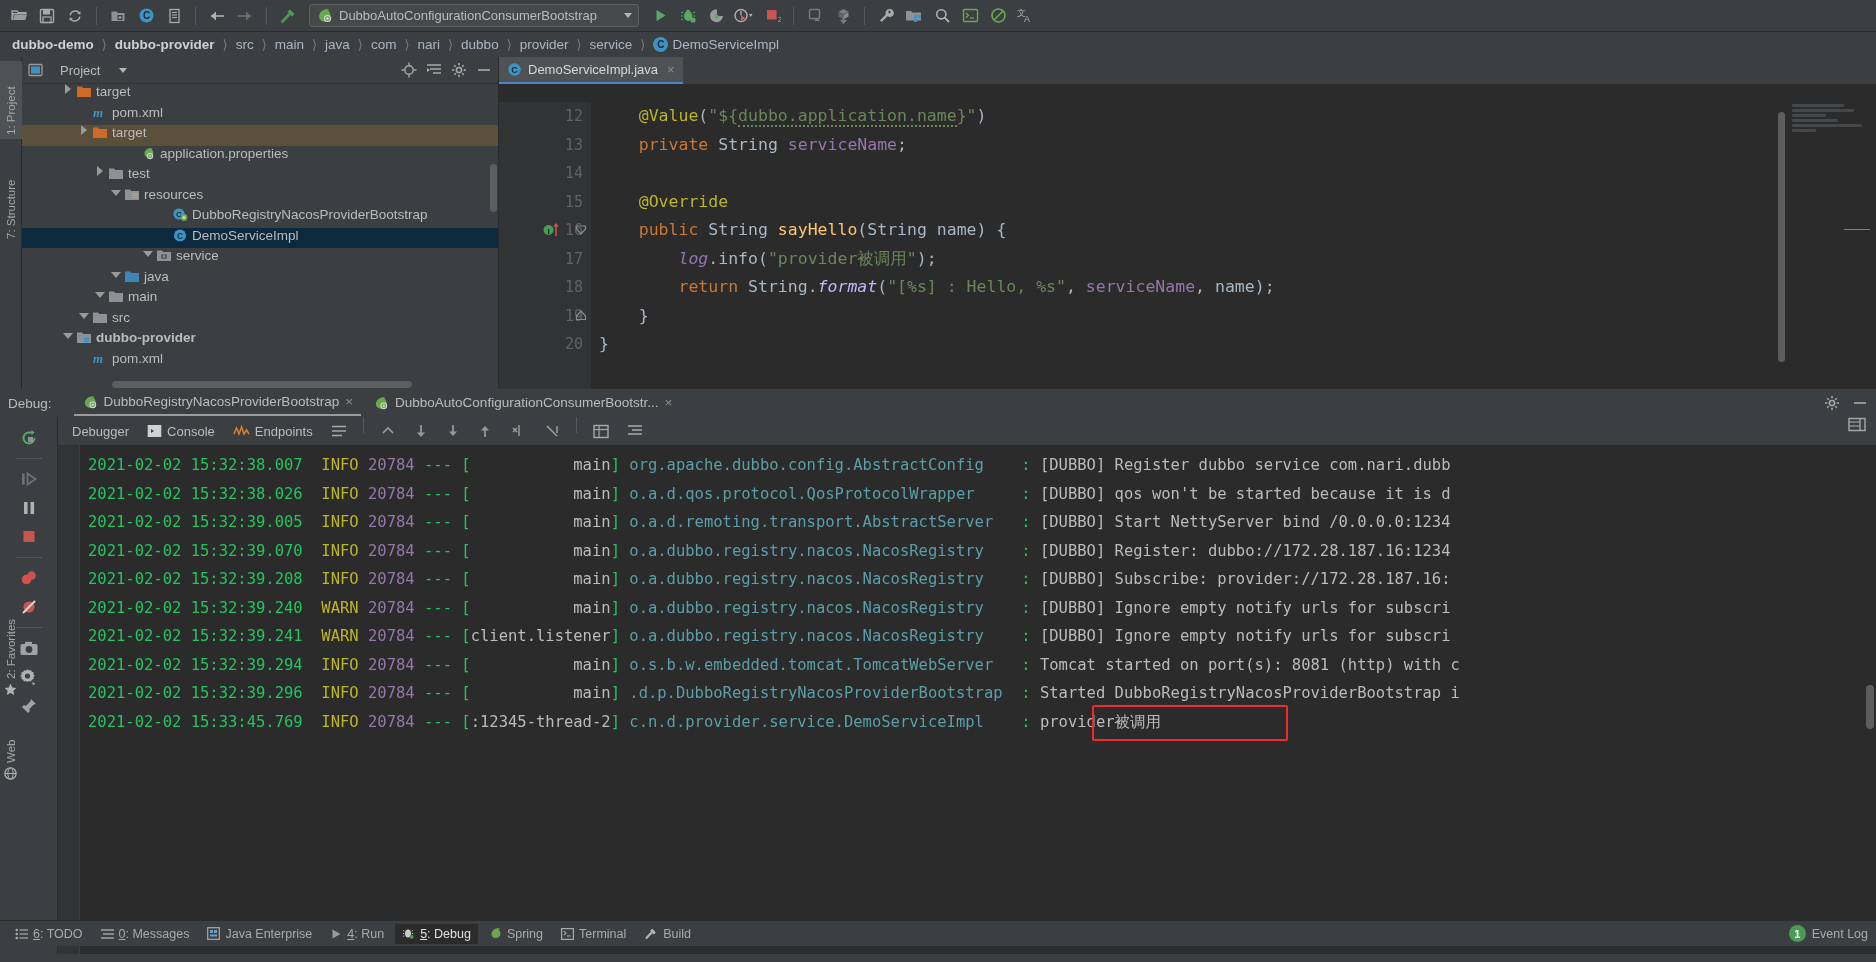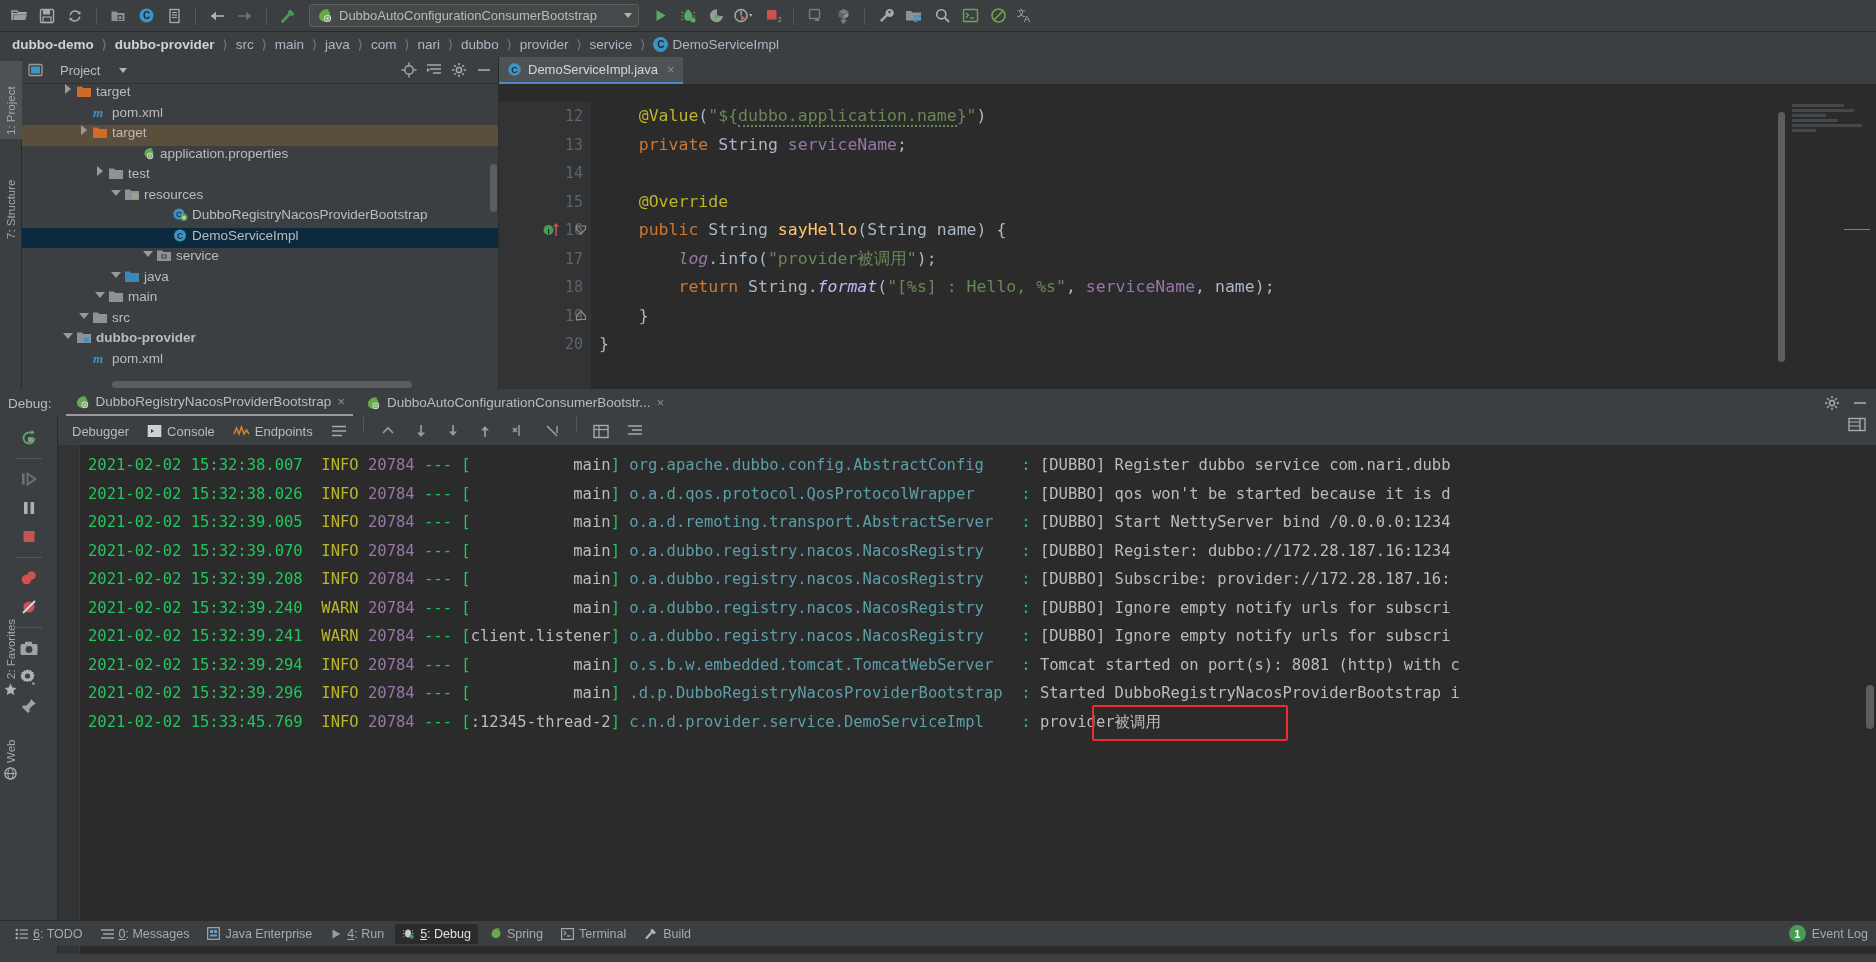--- a/index.html
+++ b/index.html
@@ -113,21 +113,21 @@
   .minimap{position:absolute;right:0;top:0;width:90px;height:100%;background:#2b2b2b;}
   .mmline{height:3px;margin:2px 6px;background:#44484a;border-radius:1px;}
   .edscroll{position:absolute;right:91px;width:7px;background:#5b5d5e;border-radius:4px;}
   .foldmark{position:absolute;right:6px;width:26px;height:1px;background:#808080;}
 
   
   .debugpanel{ background:#3c3f41; display:flex; flex-direction:column; height:565px;}
   .dbghead{
     height:28px;display:flex;align-items:center;padding:0 8px;gap:4px;font-size:13.5px;
   }
-  .dbglabel{color:#bbbbbb;margin-right:10px;}
+  .dbglabel{color:#bbbbbb;margin-right:18px;}
   .dbgtab{
     display:flex;align-items:center;gap:6px;padding:3px 8px 4px;font-size:13.5px;color:#bbbbbb;cursor:pointer;
   }
   .dbgtab.active{border-bottom:2px solid #9a9a9a;}
   .dbgtab .x{color:#8d8d8d;}
   .dbghead .hright{margin-left:auto;display:flex;align-items:center;gap:12px;}
 
   .dbgbody{flex:1;display:flex;min-height:0;}
   .dbgsidebar{
     width:58px;flex:0 0 58px;display:flex;flex-direction:column;align-items:center;

